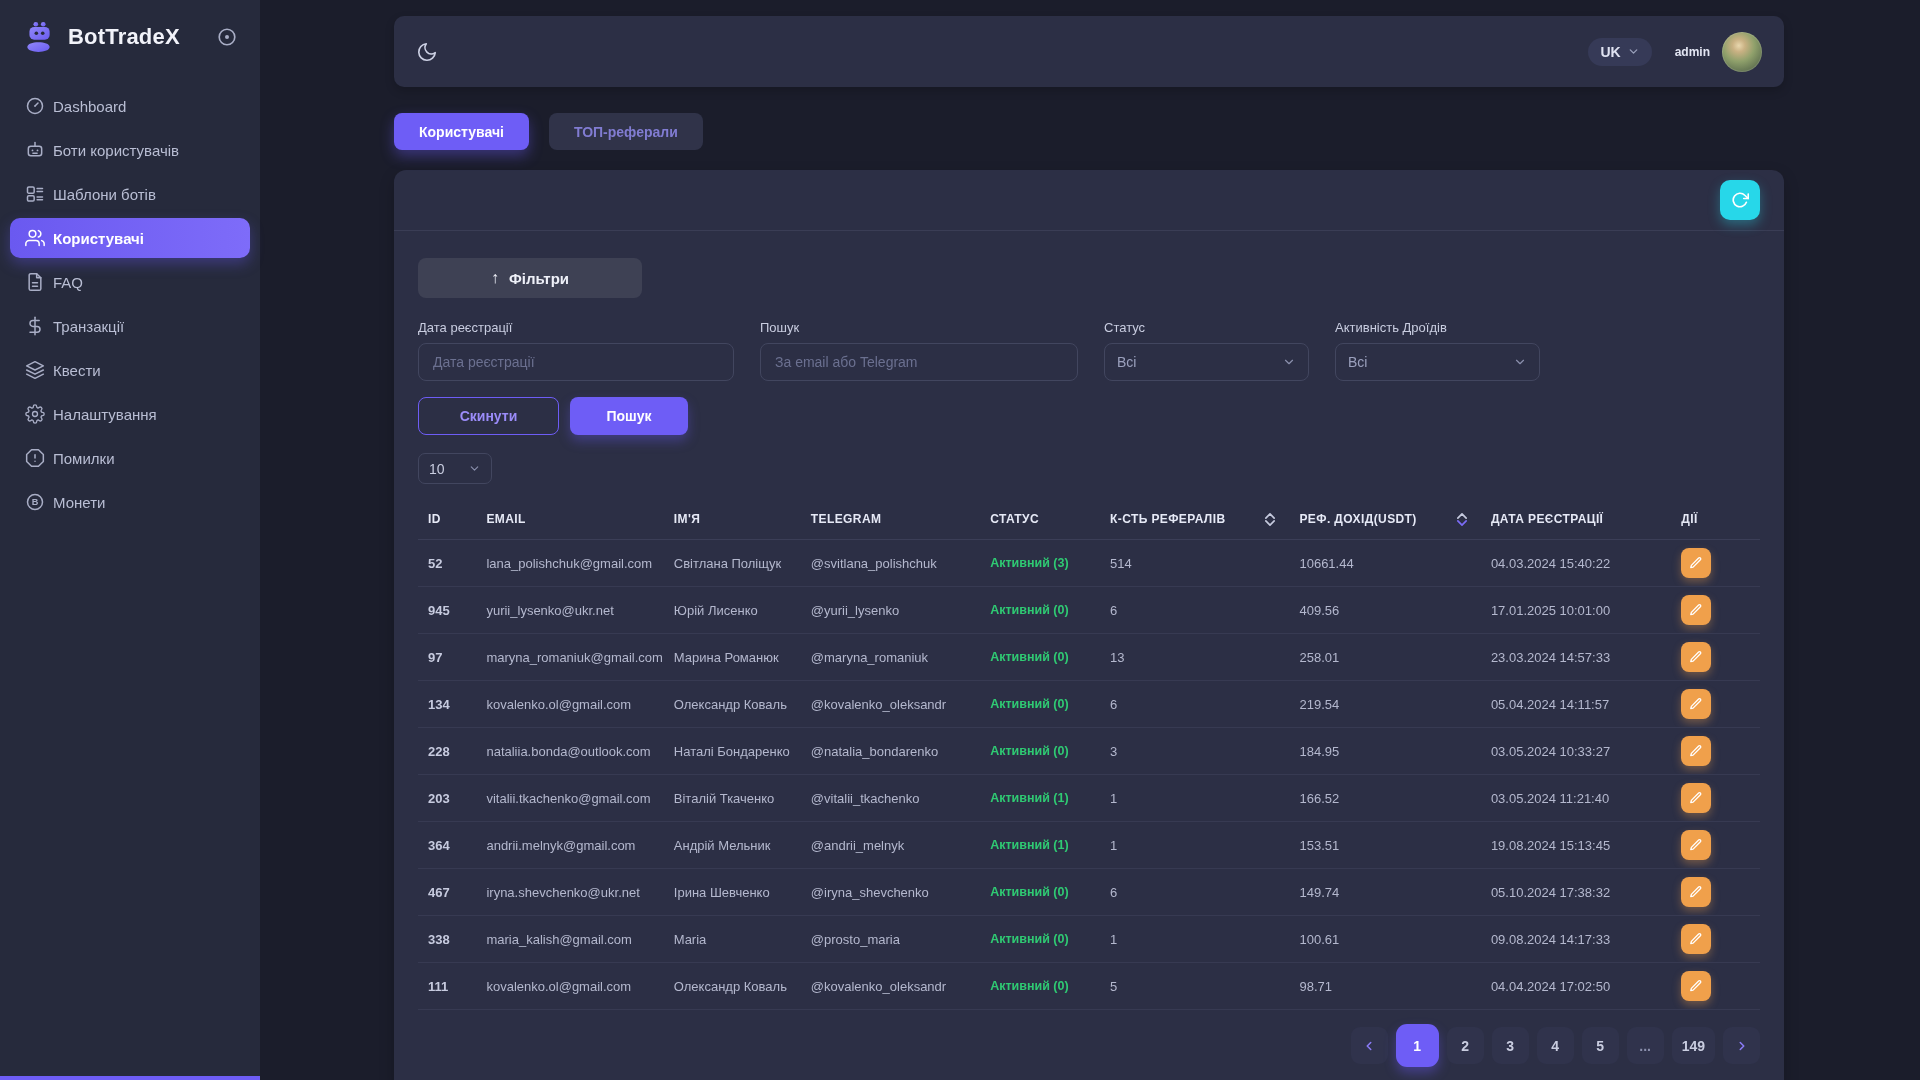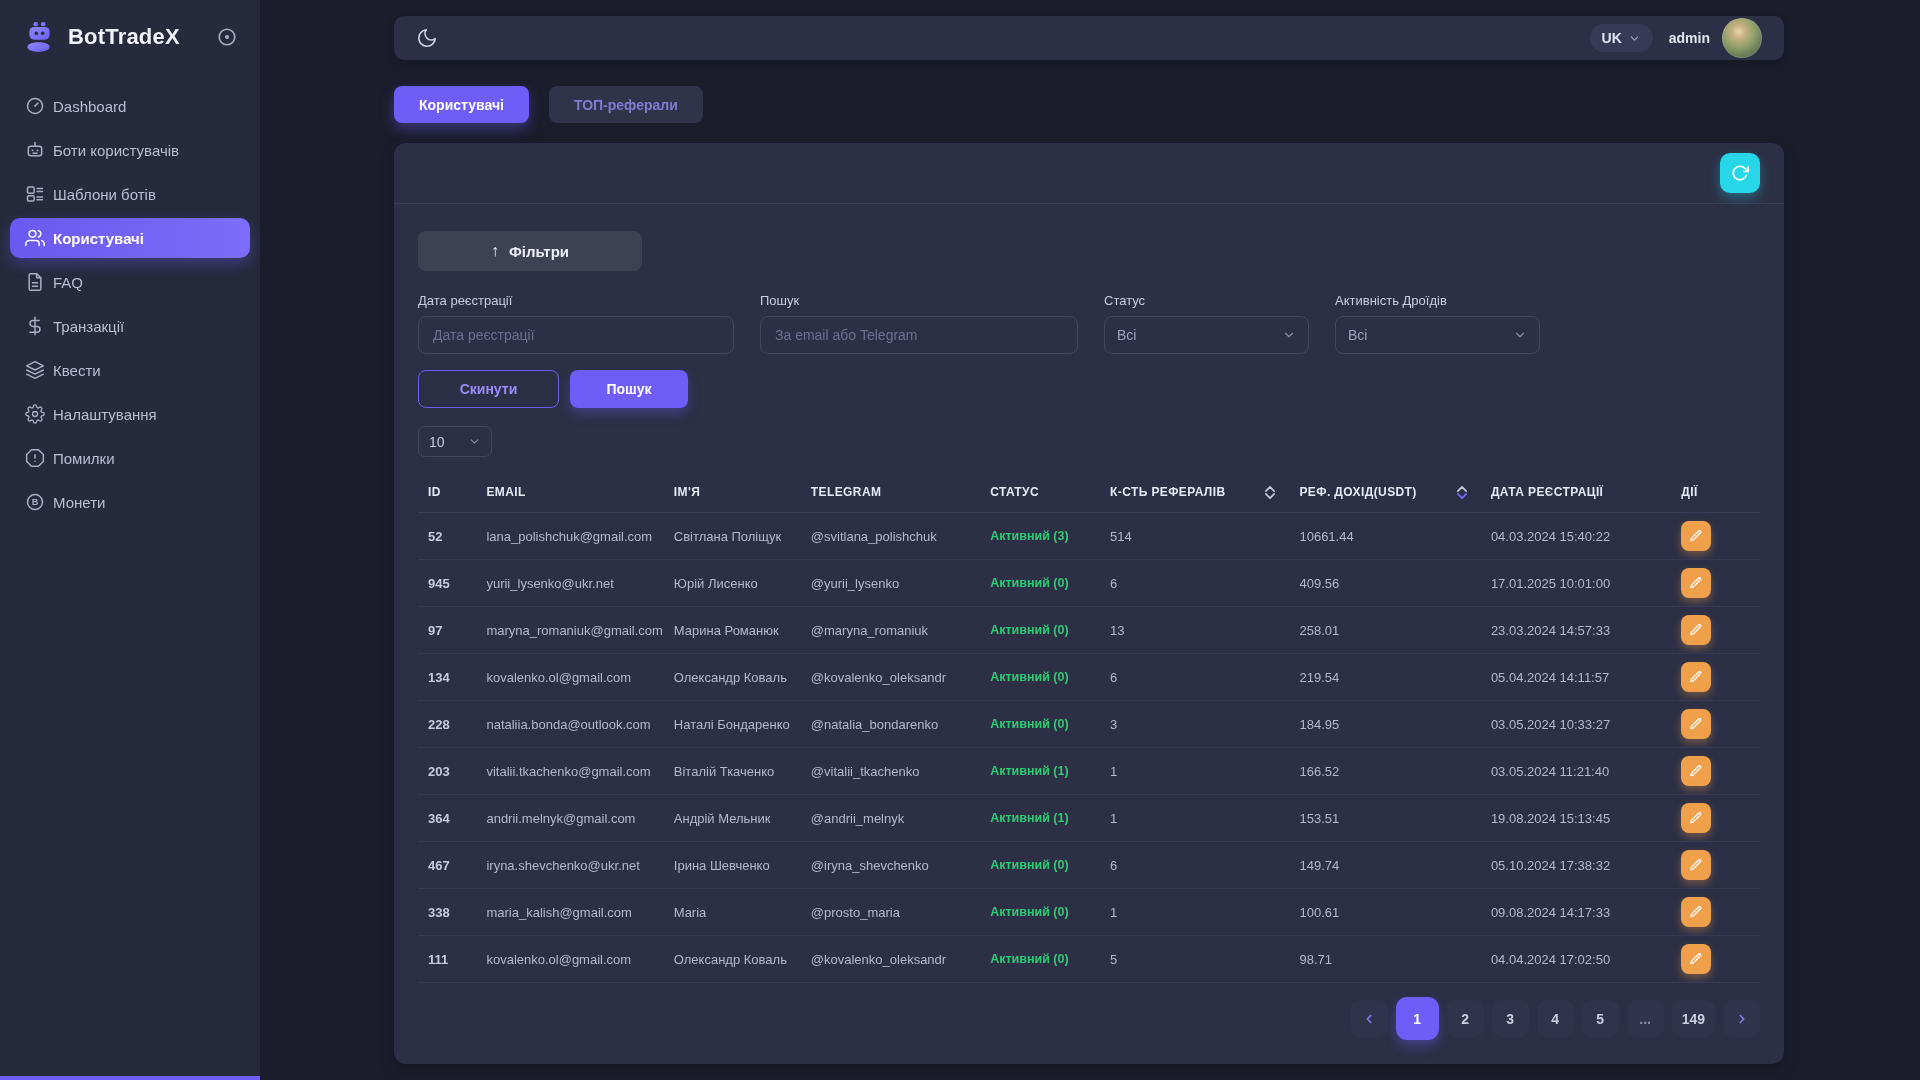--- a/index.html
+++ b/index.html
@@ -32,33 +32,33 @@
   .nav-icon { width:20px; height:20px; display:flex; color:#a9aec6; }
   .nav-item.active {
     background:linear-gradient(90deg,#6a59f0,#7e6cf9);
     color:#ffffff; font-weight:bold;
     box-shadow:0 6px 14px rgba(104,88,240,.35);
   }
   .nav-item.active .nav-icon { color:#ffffff; }
   
   .main { flex:1; padding:16px 136px 0 134px; }
   .topbar {
-    height:44px; background:#2c2f45; border-radius:10px;
+    height:71px; background:#2c2f45; border-radius:10px;
     display:flex; align-items:center; padding:0 22px;
     box-shadow:0 4px 10px rgba(0,0,0,.18);
   }
   .moon-btn { color:#cdd1e4; display:flex; cursor:pointer; }
   .topbar-right { margin-left:auto; display:flex; align-items:center; }
   .lang-pill {
     display:flex; align-items:center; gap:6px;
     background:#363a57; border-radius:16px; padding:6px 12px; cursor:pointer;
   }
   .lang-label { font-size:14px; font-weight:bold; color:#e0e3f2; }
   .lang-chevron { color:#9aa0bb; display:flex; }
-  .admin-name { font-size:14px; font-weight:bold; color:#e3e6f3; margin-left:16px; }
+  .admin-name { font-size:12px; font-weight:bold; color:#e3e6f3; margin-left:23px; }
   .avatar {
     width:40px; height:40px; border-radius:50%; margin-left:12px; cursor:pointer;
     background:radial-gradient(circle at 42% 34%, #e8d7ae 0%, #c9b183 18%, #8fa06b 45%, #5f7050 78%, #46543c 100%);
     box-shadow:inset 0 0 0 1px rgba(255,255,255,.12);
   }
   
   .tabs { margin-top:26px; display:flex; gap:20px; }
   .tab {
     height:37px; padding:0 25px; border-radius:8px; border:none;
     font-family:inherit; font-size:14px; font-weight:bold; cursor:pointer;

